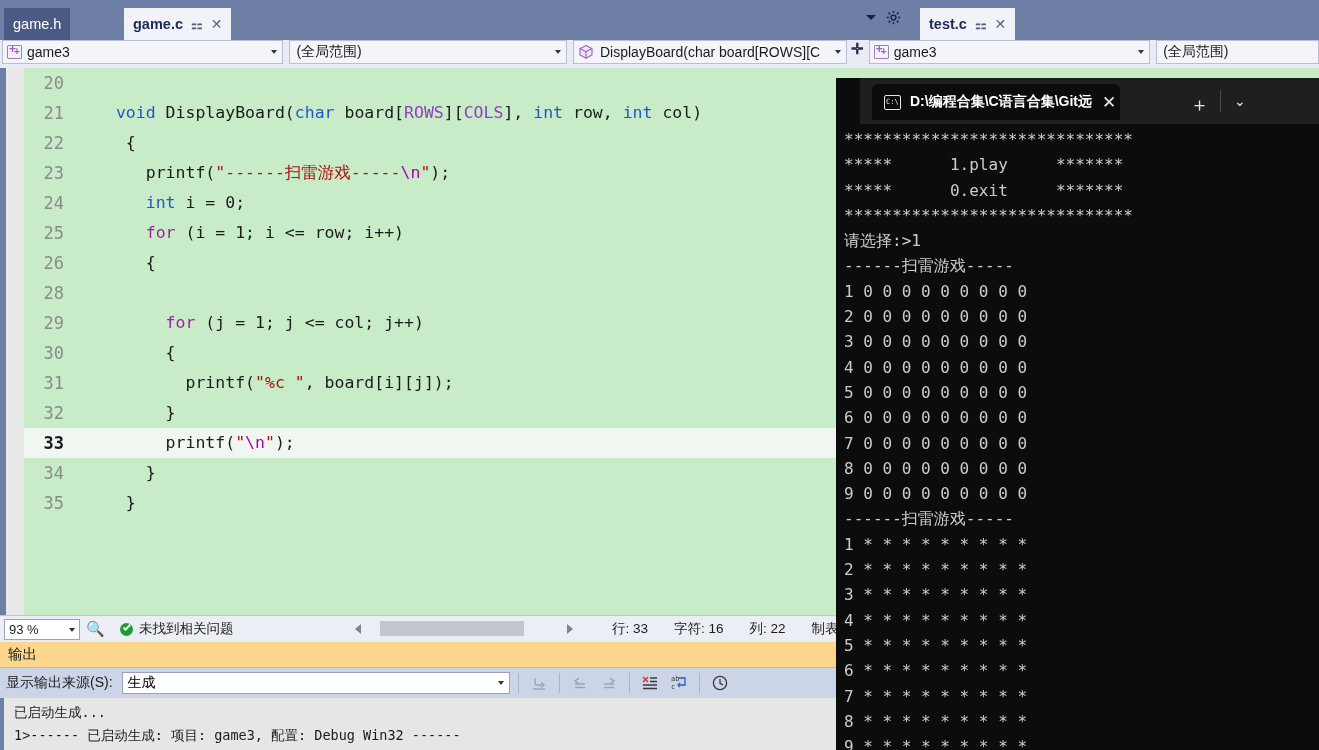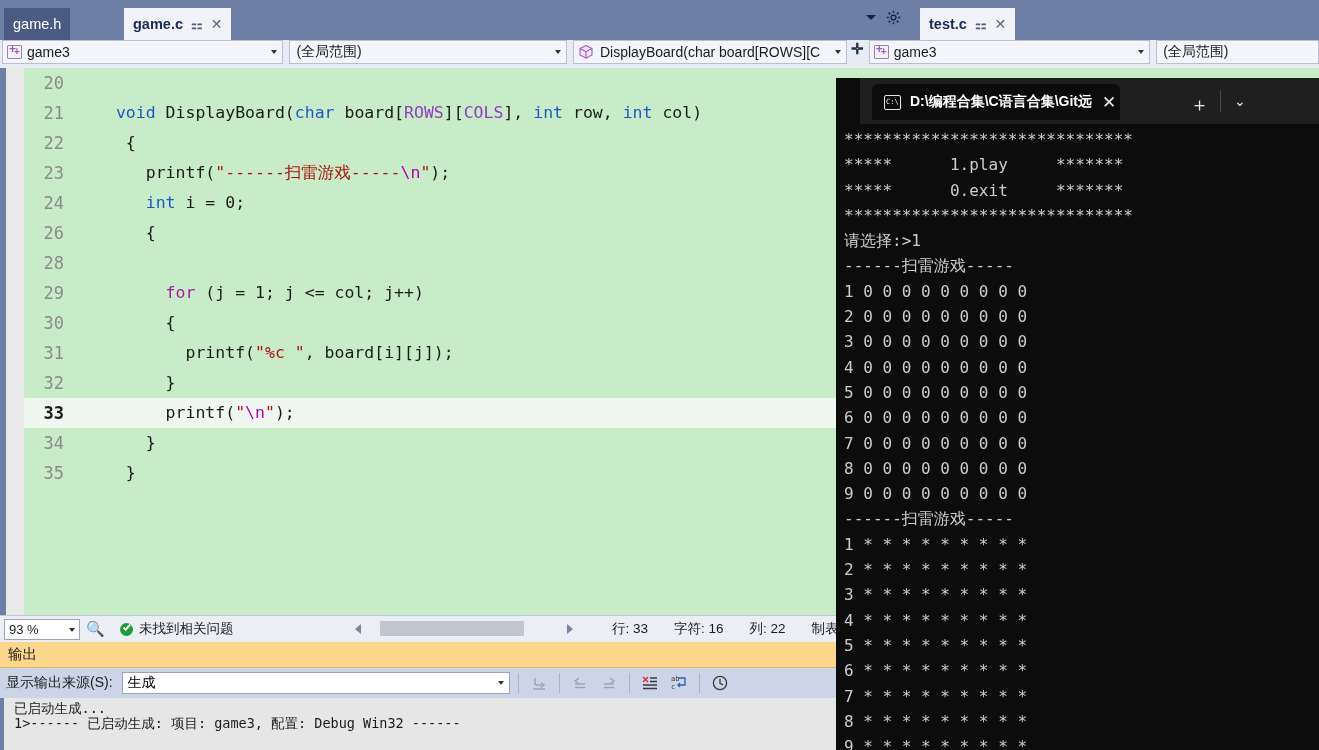--- a/index.html
+++ b/index.html
@@ -221,21 +221,21 @@
     border-left:3.5px solid transparent;border-right:3.5px solid transparent;border-top:4px solid #333;}
   .sep { width:1px; height:20px; background:#a9b2c8; margin: 0 3px;}
   .tbtn { width: 24px; height: 24px; display:flex;align-items:center;justify-content:center; }
   .tbtn svg { display:block; }
   .out-body {
     position: absolute; left:0; top: 56px; width: 1061px; height: 52px;
     background: #e6e6e6;
     border-left: 4px solid #6d7fa5;
     font-family: "DejaVu Sans Mono", monospace;
     font-size: 13.5px; color:#1b1b1b;
-    padding: 3px 0 0 10px; line-height: 15px; white-space: pre;
+    padding: 3px 0 0 10px; line-height: 23px; white-space: pre;
   }
 
   
   .console {
     position: absolute; left: 836px; top: 78px; width: 483px; height: 672px;
     background: #0c0c0c;
     padding-left: 24px;
   }
   .con-titlebar {
     height: 46px; background: #1f1f1f; position: relative;
@@ -371,20 +371,21 @@
     <div class="dline" style="top:120px; height:400px;"></div>
     <div class="dline" style="left:137px; top:150px; height:340px;"></div>
     <div class="dline" style="left:167px; top:290px; height:130px;"></div>
 
     <div class="code-area" id="code-lines">
           <div class="line"><span class="lnum">20</span><span class="code"></span></div>
           <div class="line"><span class="lnum">21</span><span class="code"><span> </span><span class="kw">void</span><span> DisplayBoard(</span><span class="kw">char</span><span> board[</span><span class="mac">ROWS</span><span>][</span><span class="mac">COLS</span><span>], </span><span class="kw">int</span><span> row, </span><span class="kw">int</span><span> col)</span></span></div>
           <div class="line"><span class="lnum">22</span><span class="code"><span>  {</span></span></div>
           <div class="line"><span class="lnum">23</span><span class="code"><span>    printf(</span><span class="str">"------扫雷游戏-----</span><span class="esc">\n</span><span class="str">"</span><span>);</span></span></div>
           <div class="line"><span class="lnum">24</span><span class="code"><span>    </span><span class="kw">int</span><span> i = 0;</span></span></div>
+          <div class="line"><span class="lnum">25</span><span class="code"><span>    </span><span class="kw2">for</span><span> (i = 1; i &lt;= row; i++)</span></span></div>
           <div class="line"><span class="lnum">26</span><span class="code"><span>    {</span></span></div>
           <div class="line"><span class="lnum">28</span></div>
           <div class="line"><span class="lnum">29</span><span class="code"><span>      </span><span class="kw2">for</span><span> (j = 1; j &lt;= col; j++)</span></span></div>
           <div class="line"><span class="lnum">30</span><span class="code"><span>      {</span></span></div>
           <div class="line"><span class="lnum">31</span><span class="code"><span>        printf(</span><span class="str">"%c "</span><span>, board[i][j]);</span></span></div>
           <div class="line"><span class="lnum">32</span><span class="code"><span>      }</span></span></div>
           <div class="line hl"><span class="lnum cur">33</span><span class="code"><span>      printf(</span><span class="str">"</span><span class="esc">\n</span><span class="str">"</span><span>);</span></span></div>
           <div class="line"><span class="lnum">34</span><span class="code"><span>    }</span></span></div>
           <div class="line"><span class="lnum">35</span><span class="code"><span>  }</span></span></div>
         </div>

